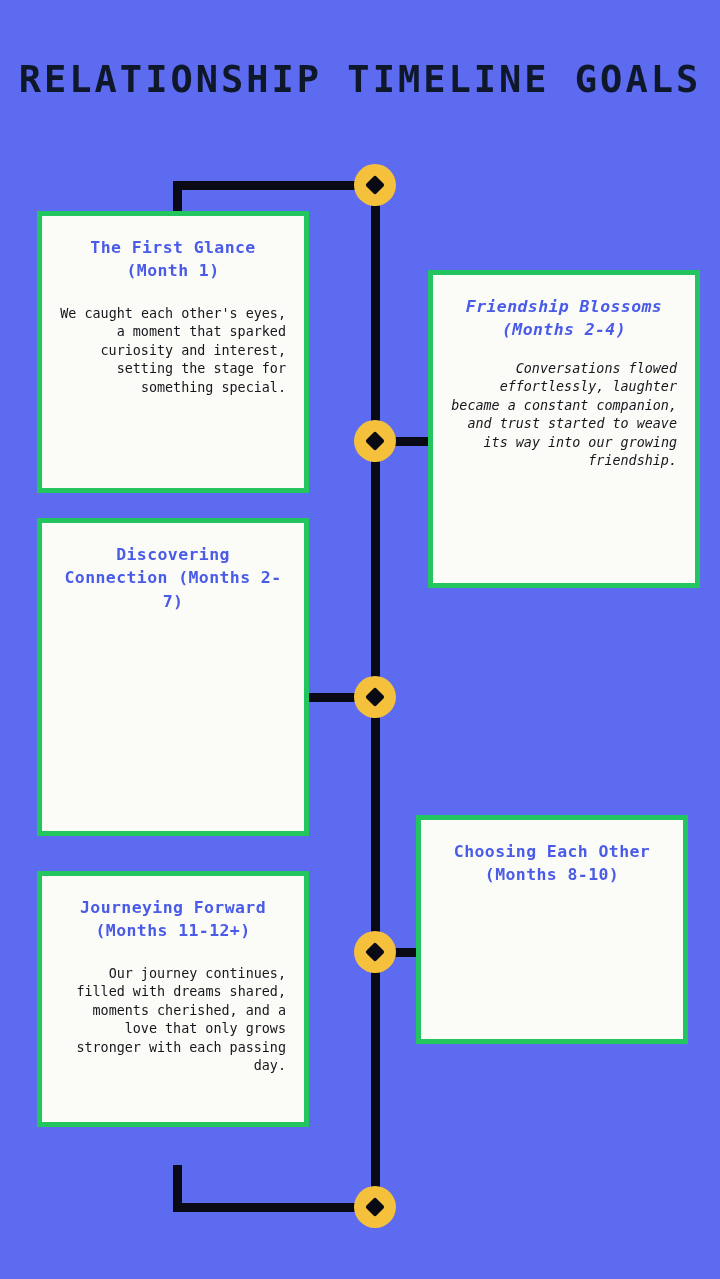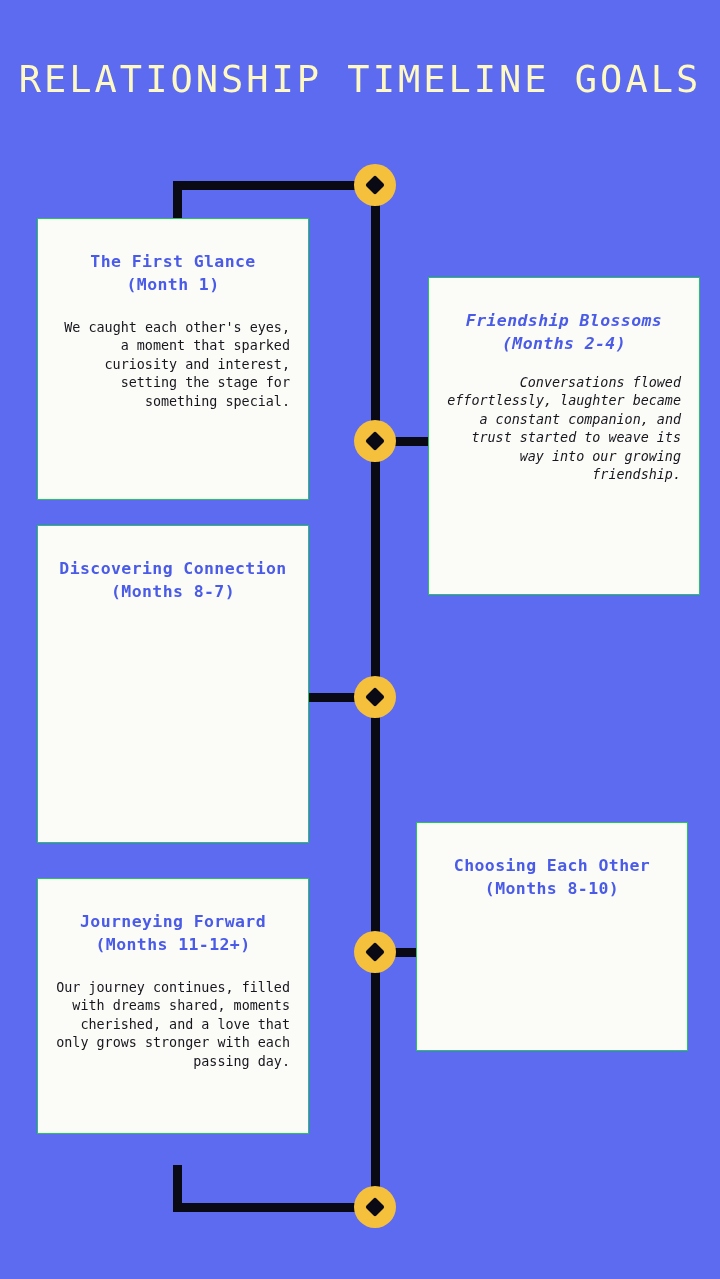--- a/index.html
+++ b/index.html
@@ -17,25 +17,25 @@
   #page-root {
     position: absolute;
     inset: 0;
   }
   .title {
     position: absolute;
     top: 32px;
     left: 0;
     width: 720px;
     text-align: center;
-    color: #fef9c3;
+    color: #0f172a;
     font-size: 37px;
     line-height: 1.22;
     letter-spacing: 3px;
-    font-weight: normal;
+    font-weight: bold;
     font-family: "DejaVu Sans Mono", monospace;
   }
   
   .spine {
     position: absolute;
     left: 371px;
     top: 185px;
     width: 9px;
     height: 1027px;
     background: #0A0A14;
@@ -64,25 +64,24 @@
   .node .diamond {
     width: 14px;
     height: 14px;
     background: #0A0A14;
     transform: rotate(45deg);
     border-radius: 2px;
   }
   .card {
     position: absolute;
     background: #FBFBF7;
-    border: 1px solid #22c55e;
+    border: 5px solid #22c55e;
     box-sizing: border-box;
-    padding: 31px 18px;
+    padding: 20px 18px;
     z-index: 3;
-    margin-top: 7px;
   }
   .card-title {
     color: #4A5BE8;
     font-size: 16.5px;
     line-height: 1.42;
     text-align: center;
     font-weight: bold;
     letter-spacing: 0.4px;
     margin: 0 0 10px 0;
     font-family: "DejaVu Sans Mono", monospace;
@@ -143,21 +142,21 @@
     <p class="card-title">The First Glance (Month 1)</p>
     <p class="card-body">We caught each other's eyes, a moment that sparked curiosity and interest, setting the stage for something special.</p>
   </div>
 
   <div class="card right" style="left:428px; top:270px; width:272px; height:318px;font-style:italic;">
     <p class="card-title">Friendship Blossoms (Months 2-4)</p>
     <p class="card-body">Conversations flowed effortlessly, laughter became a constant companion, and trust started to weave its way into our growing friendship.</p>
   </div>
 
   <div class="card left" style="left:37px; top:518px; width:272px; height:318px;">
-    <p class="card-title">Discovering Connection (Months 8-7)</p>
+    <p class="card-title">Discovering Connection (Months 2-7)</p>
   </div>
 
   <div class="card right" style="left:416px; top:815px; width:272px; height:229px;">
     <p class="card-title">Choosing Each Other (Months 8-10)</p>
   </div>
 
   <div class="card left" style="left:37px; top:871px; width:272px; height:256px;">
     <p class="card-title">Journeying Forward (Months 11-12+)</p>
     <p class="card-body">Our journey continues, filled with dreams shared, moments cherished, and a love that only grows stronger with each passing day.</p>
   </div>

